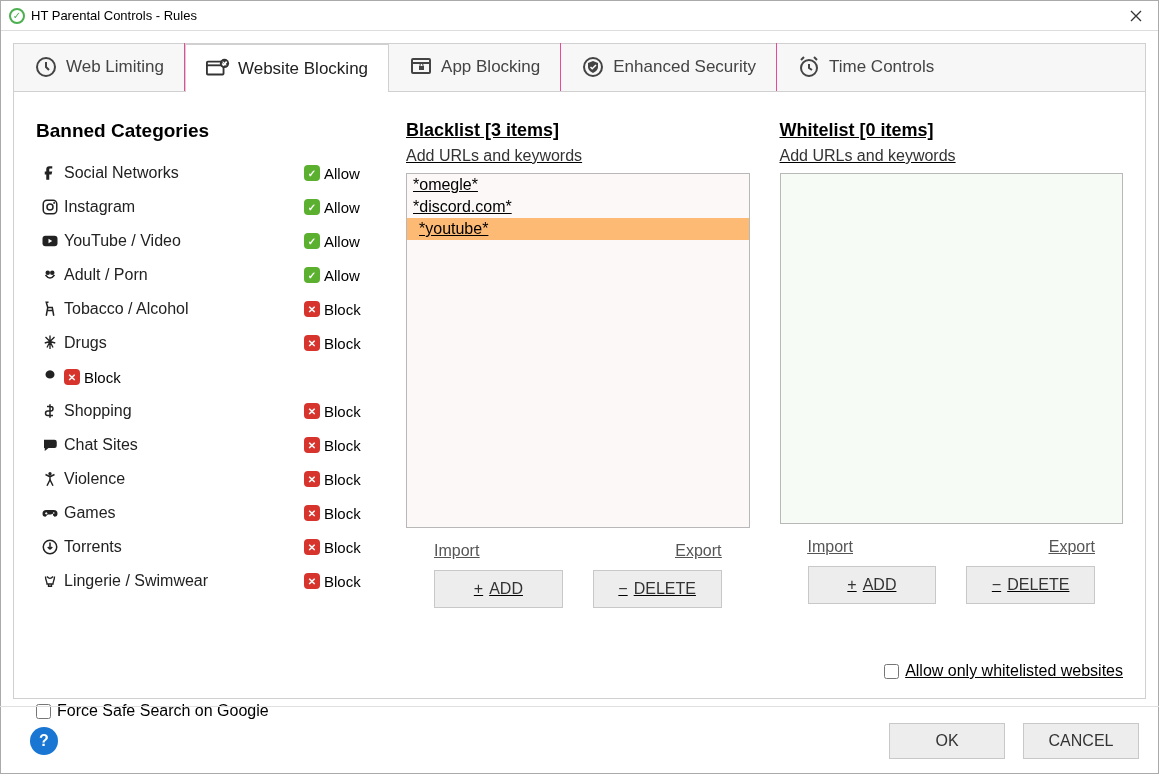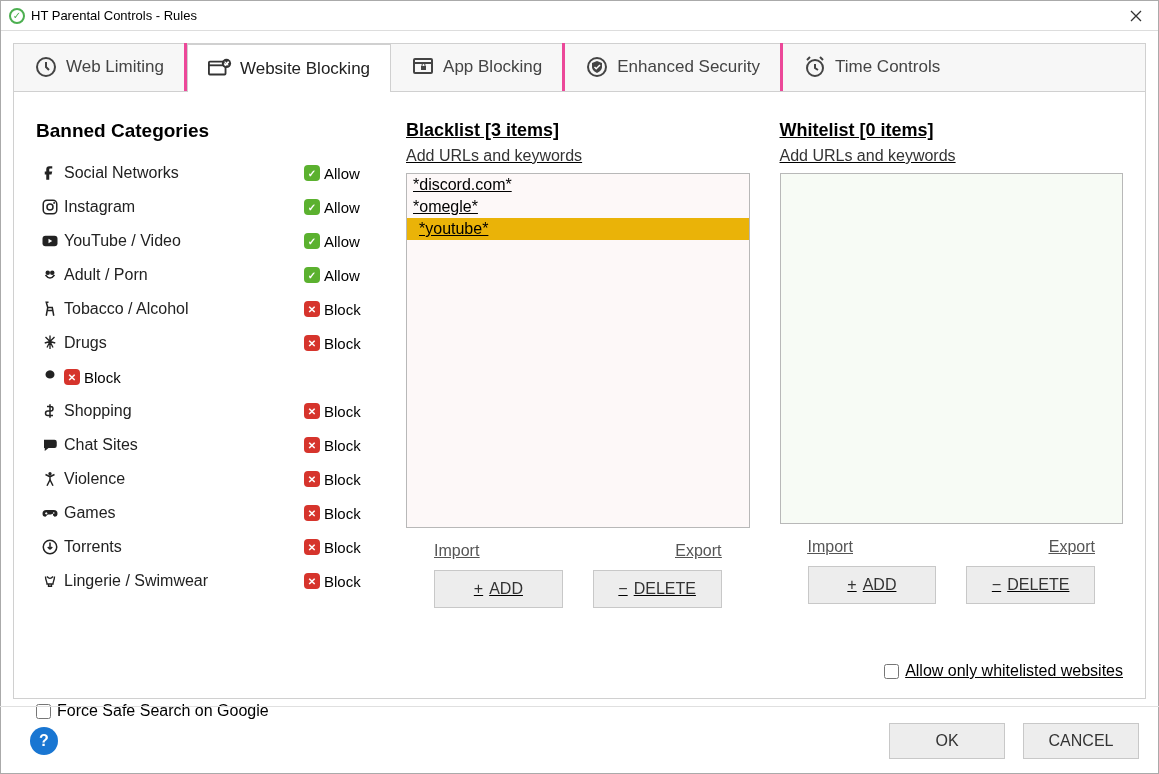--- a/index.html
+++ b/index.html
@@ -26,21 +26,21 @@
   display: flex; align-items: flex-end; height: 48px;
   background: #f7f7f7;
   border: 1px solid #d0d0d0;
   border-bottom: none;
 }
 .tab {
   display: flex; align-items: center; gap: 8px;
   padding: 0 20px; height: 48px;
   font-size: 17px; color: #444;
   cursor: pointer;
-  border-right: 3px solid #ec4899;
+  border-right: 1px solid #ec4899;
 }
 .tab.active {
   background: #fff;
   border-top: 1px solid #d0d0d0;
   border-left: 1px solid #d0d0d0;
   border-right: 1px solid #d0d0d0;
   position: relative;
   top: 1px;
   color: #222;
 }
@@ -75,21 +75,21 @@
 .sub-desc { font-size: 16px; color: #333; margin: 6px 0 8px 0; }
 .listbox {
   width: 100%; height: 355px;
   border: 1px solid #b8b8b8;
   font-size: 16px;
   overflow: auto;
 }
 .listbox.bl { background: #fdf8f8; }
 .listbox.wl { background: #f7fbf5; }
 .list-item { padding: 2px 6px; cursor: pointer; }
-.list-item.selected { background: #eab308; padding-left: 12px; }
+.list-item.selected { background: #fdba74; padding-left: 12px; }
 .link-row { display: flex; justify-content: space-between; margin: 14px 28px 10px 28px; }
 .link { color: #555; text-decoration: underline; cursor: pointer; font-size: 16px; }
 .btn-row { display: flex; justify-content: space-between; gap: 30px; margin: 0 28px; }
 .btn {
   flex: 1; height: 38px;
   background: #ededed; border: 1px solid #c8c8c8;
   font-size: 16px; color: #333;
   display: flex; align-items: center; justify-content: center; gap: 6px;
   cursor: pointer;
 }
@@ -365,22 +365,22 @@
       <div class="check-row" style="margin-top:88px">
         <input type="checkbox" style="">
         <span>Force Safe Search on Google</span>
       </div>
     </div>
 
     <div class="col-mid">
       <div class="sub-title">Blacklist [3 items]</div>
       <div class="sub-desc">Add URLs and keywords</div>
       <div class="listbox bl" id="blacklist-box">
+          <div class="list-item">*omegle*</div>
           <div class="list-item">*discord.com*</div>
-          <div class="list-item">*omegle*</div>
           <div class="list-item selected">*youtube*</div>
         </div>
       <div class="link-row">
         <span class="link">Import</span>
         <span class="link">Export</span>
       </div>
       <div class="btn-row">
         <div class="btn">
             <span>+</span>
             <span>ADD</span>

